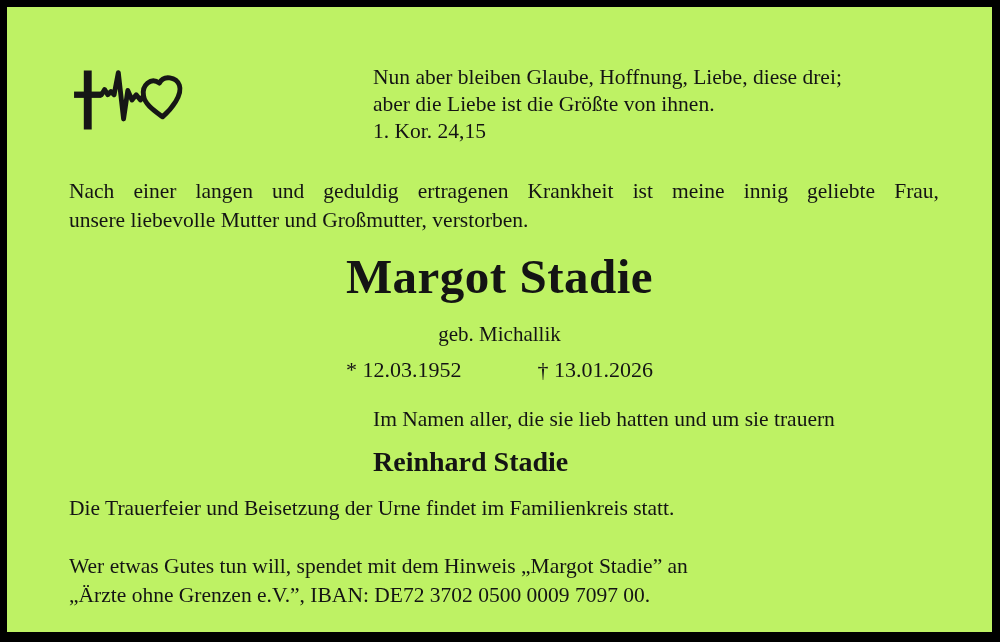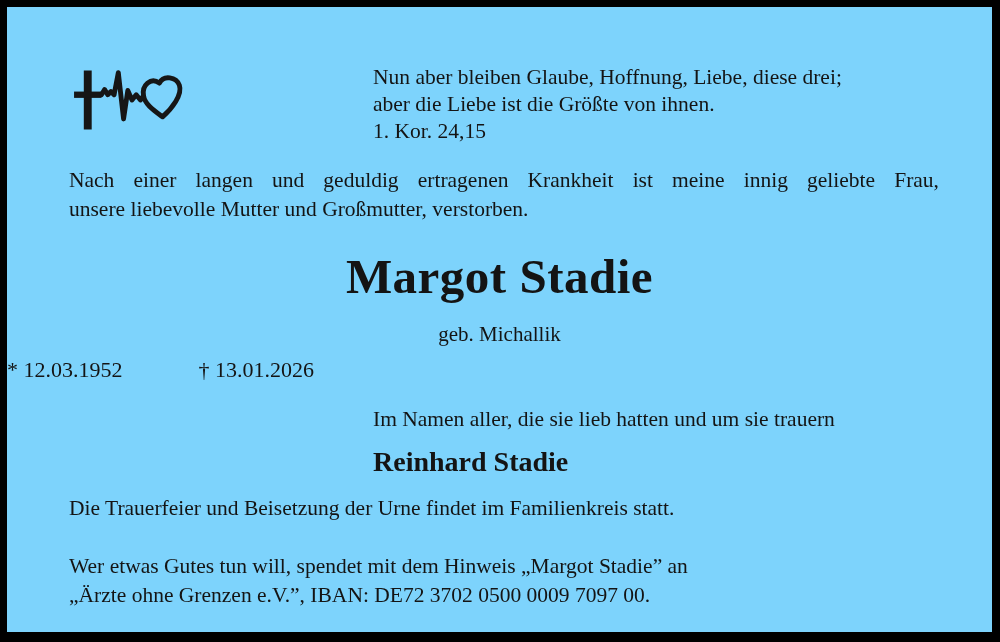--- a/index.html
+++ b/index.html
@@ -5,21 +5,21 @@
   html, body {
     margin: 0;
     padding: 0;
     background: #ffffff;
   }
   .page {
     position: relative;
     width: 1000px;
     height: 642px;
     box-sizing: border-box;
-    background: #7dd3fc;
+    background: #bef264;
     border: solid #000000;
     border-width: 7px 8px 10px 7px;
     font-family: "Liberation Serif", "DejaVu Serif", serif;
     color: #141414;
     overflow: hidden;
   }
   .symbol {
     position: absolute;
     left: 66px;
     top: 62px;
@@ -28,21 +28,21 @@
     position: absolute;
     left: 366px;
     top: 57px;
     font-size: 21.5px;
     line-height: 27px;
     white-space: nowrap;
   }
   .announcement {
     position: absolute;
     left: 62px;
-    top: 159px;
+    top: 170px;
     width: 870px;
     font-size: 21.5px;
     line-height: 29px;
   }
   .announcement .justified {
     text-align: justify;
     text-align-last: justify;
   }
   .center-block {
     position: absolute;
@@ -59,20 +59,21 @@
   }
   .maiden-name {
     font-size: 21px;
     margin-top: 16px;
     line-height: 26px;
   }
   .dates {
     margin-top: 10px;
     font-size: 22px;
     display: flex;
+    justify-content: center;
     gap: 76px;
     line-height: 26px;
   }
   .mourners {
     position: absolute;
     left: 366px;
     top: 399px;
     font-size: 21.5px;
     line-height: 26px;
     white-space: nowrap;

